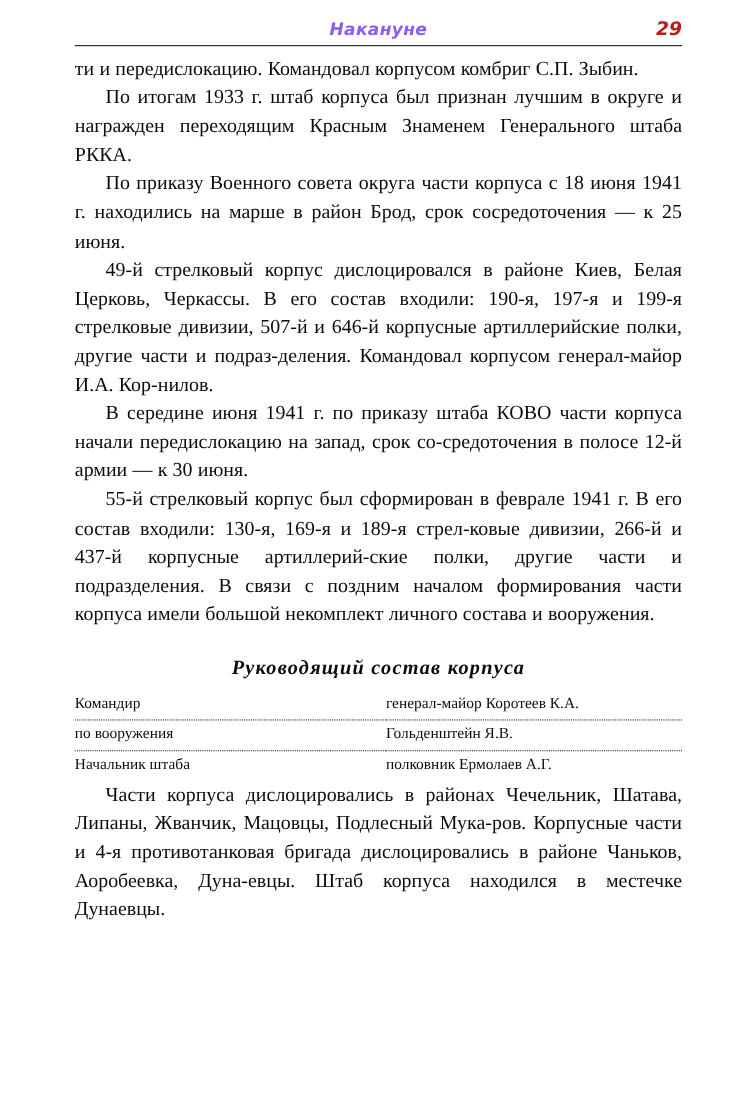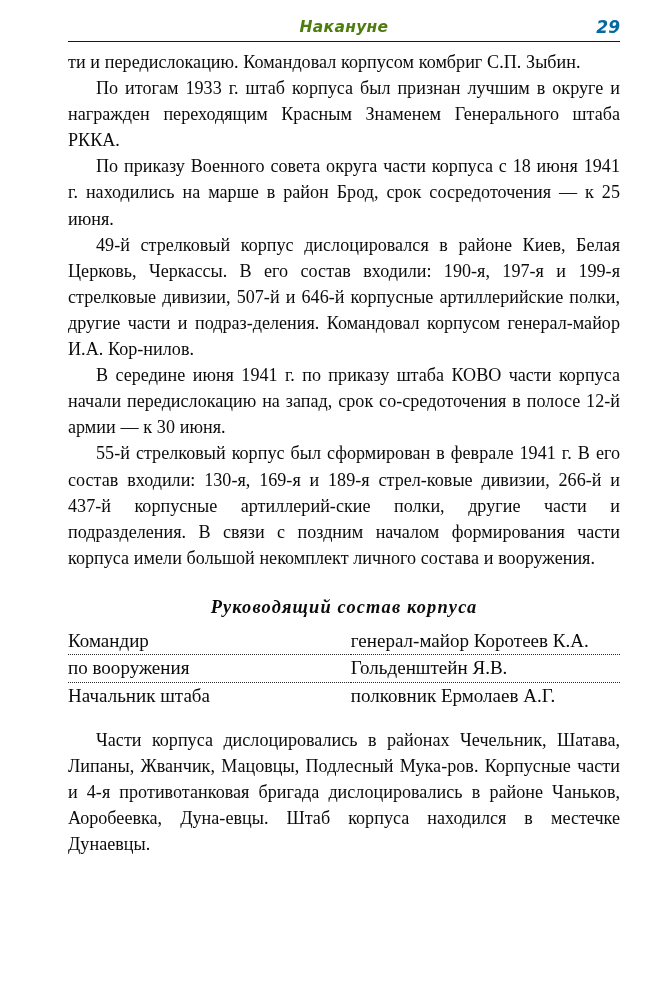--- a/index.html
+++ b/index.html
@@ -35,32 +35,32 @@
     align-items: flex-start;
     justify-content: center;
   }
   .running-head-title {
     font-family: "DejaVu Sans", "Liberation Sans", sans-serif;
     font-style: italic;
     font-weight: 600;
     font-size: 15.5px;
     letter-spacing: 0.3px;
     line-height: 18px;
-    color: #4d7c0f;
+    color: #8b5cf6;
   }
   .folio {
     position: absolute;
     right: 0;
     top: 0;
     font-family: "DejaVu Sans", "Liberation Sans", sans-serif;
     font-style: italic;
     font-weight: 700;
     font-size: 17px;
     line-height: 18px;
-    color: #0369a1;
+    color: #b91c1c;
   }
   .head-rule {
     position: absolute;
     left: 68px;
     top: 41px;
     width: 552px;
     height: 1px;
     background: #1a1a1a;
   }
 
@@ -100,21 +100,21 @@
     font-style: italic;
     font-size: 18.4px;
     line-height: 24px;
     letter-spacing: 1.15px;
   }
 
   
   .staff-table {
     width: 100%;
     border-collapse: collapse;
-    font-size: 19px;
+    font-size: 14px;
     line-height: 25.4px;
   }
   .staff-table td {
     padding: 0;
     vertical-align: top;
     letter-spacing: 0.02px;
   }
   .staff-table td.col-role {
     width: 280px;
     padding-right: 6px;
@@ -125,21 +125,20 @@
   }
   .staff-table tr.ruled > td {
     border-bottom: 1px dotted #2b2b2b;
   }
   .cell-pad {
     display: block;
     padding-bottom: 1px;
   }
 
   .tail-block {
-    margin-top: 18px;
   }
 </style>
 </head>
 <body>
 
 <div class="page">
 
   <div class="running-head">
     <span class="running-head-title">Накануне</span>
     <span class="folio">29</span>

